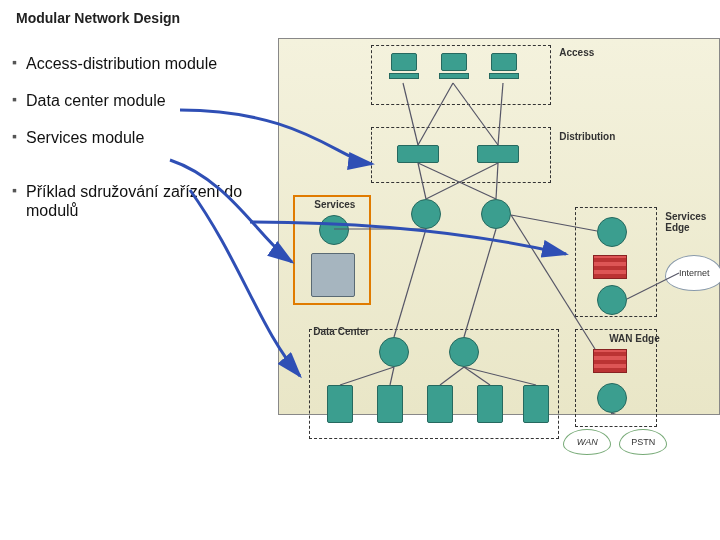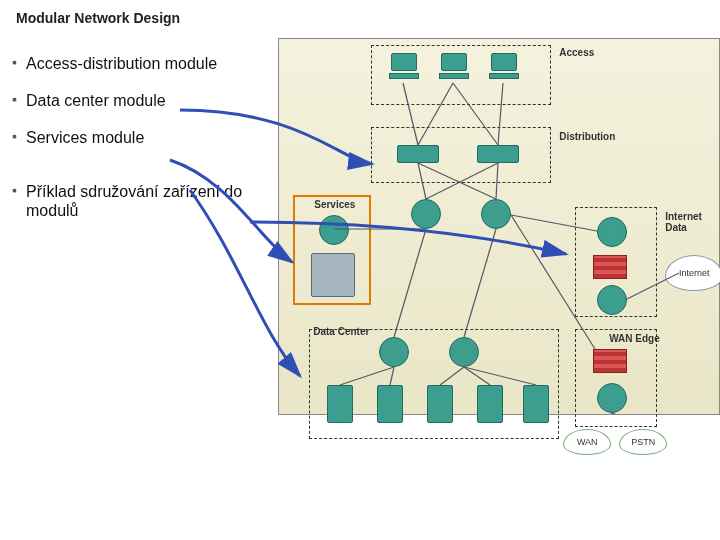--- a/index.html
+++ b/index.html
@@ -80,21 +80,21 @@
     <div class="module-box orange" style="left:14px; top:156px; width:78px; height:110px;"></div>
     <div class="module-label" style="left:18px; top:160px;margin-left:17px;">Services</div>
     <div class="device" style="left:40px; top:176px;">
         <div class="router"></div>
       </div>
     <div class="device" style="left:32px; top:214px;">
         <div class="chassis"></div>
       </div>
 
     <div class="module-box" style="left:296px; top:168px; width:82px; height:110px;"></div>
-    <div class="module-label" style="left:386px; top:172px;">Internet Data</div>
+    <div class="module-label" style="left:386px; top:172px;">Services Edge</div>
     <div class="device" style="left:318px; top:178px;">
         <div class="router"></div>
       </div>
     <div class="device" style="left:314px; top:216px;">
         <div class="fw"></div>
       </div>
     <div class="device" style="left:318px; top:246px;">
         <div class="router"></div>
       </div>
     <div class="cloud blue" style="left:386px; top:216px;">Internet</div>
@@ -124,21 +124,21 @@
       </div>
 
     <div class="wan-box" style="left:296px; top:290px; width:82px; height:98px;"></div>
     <div class="module-label" style="left:300px; top:294px;margin-left:30px;">WAN Edge</div>
     <div class="device" style="left:314px; top:310px;">
         <div class="fw"></div>
       </div>
     <div class="device" style="left:318px; top:344px;">
         <div class="router"></div>
       </div>
-    <div class="cloud" style="left:284px; top:390px; width:48px; height:26px;">WAN</div>
+    <div class="cloud" style="left:284px; top:390px; width:48px; height:26px;font-style:italic;">WAN</div>
     <div class="cloud" style="left:340px; top:390px; width:48px; height:26px;">PSTN</div>
 
     <svg class="wires">
       <g stroke="#556" stroke-width="1.2" fill="none">
         <line x1="124" y1="44" x2="139" y2="106"></line>
         <line x1="174" y1="44" x2="139" y2="106"></line>
         <line x1="174" y1="44" x2="219" y2="106"></line>
         <line x1="224" y1="44" x2="219" y2="106"></line>
         <line x1="139" y1="124" x2="147" y2="160"></line>
         <line x1="219" y1="124" x2="217" y2="160"></line>

